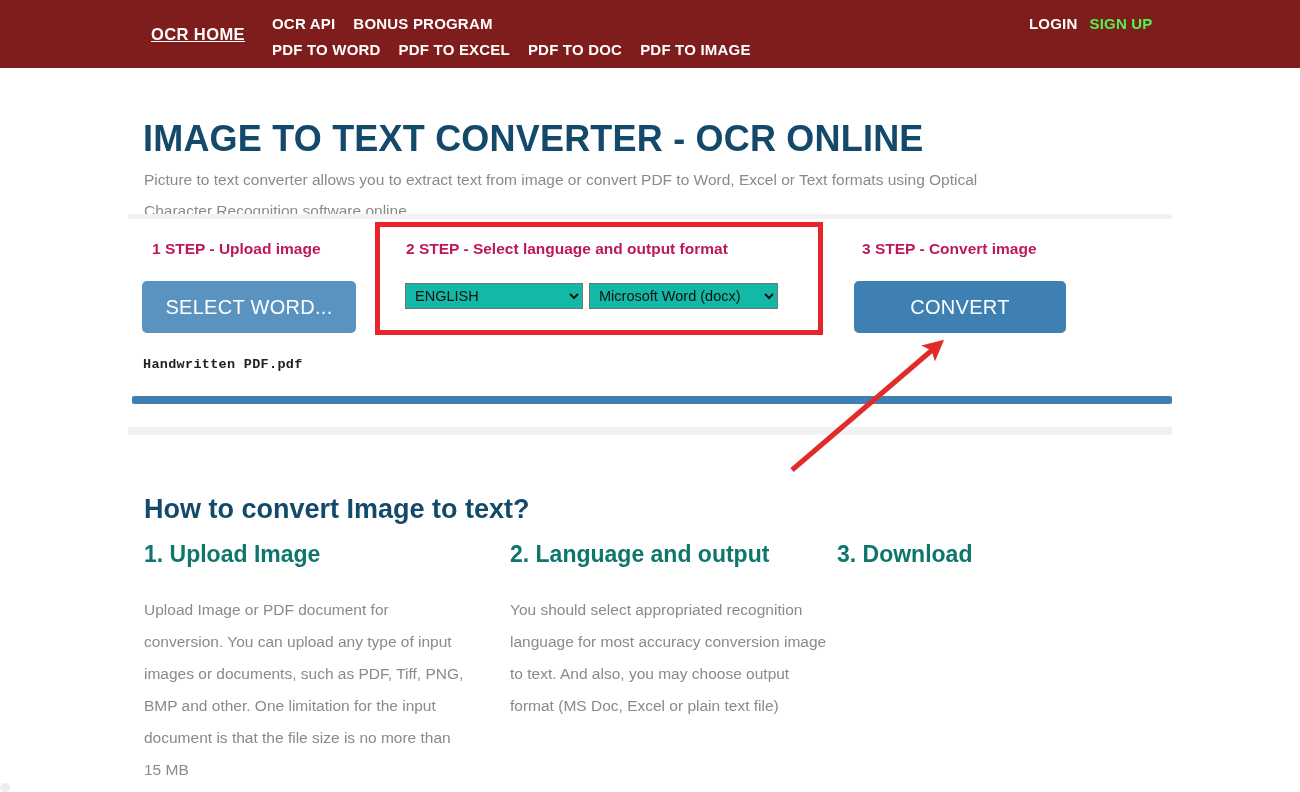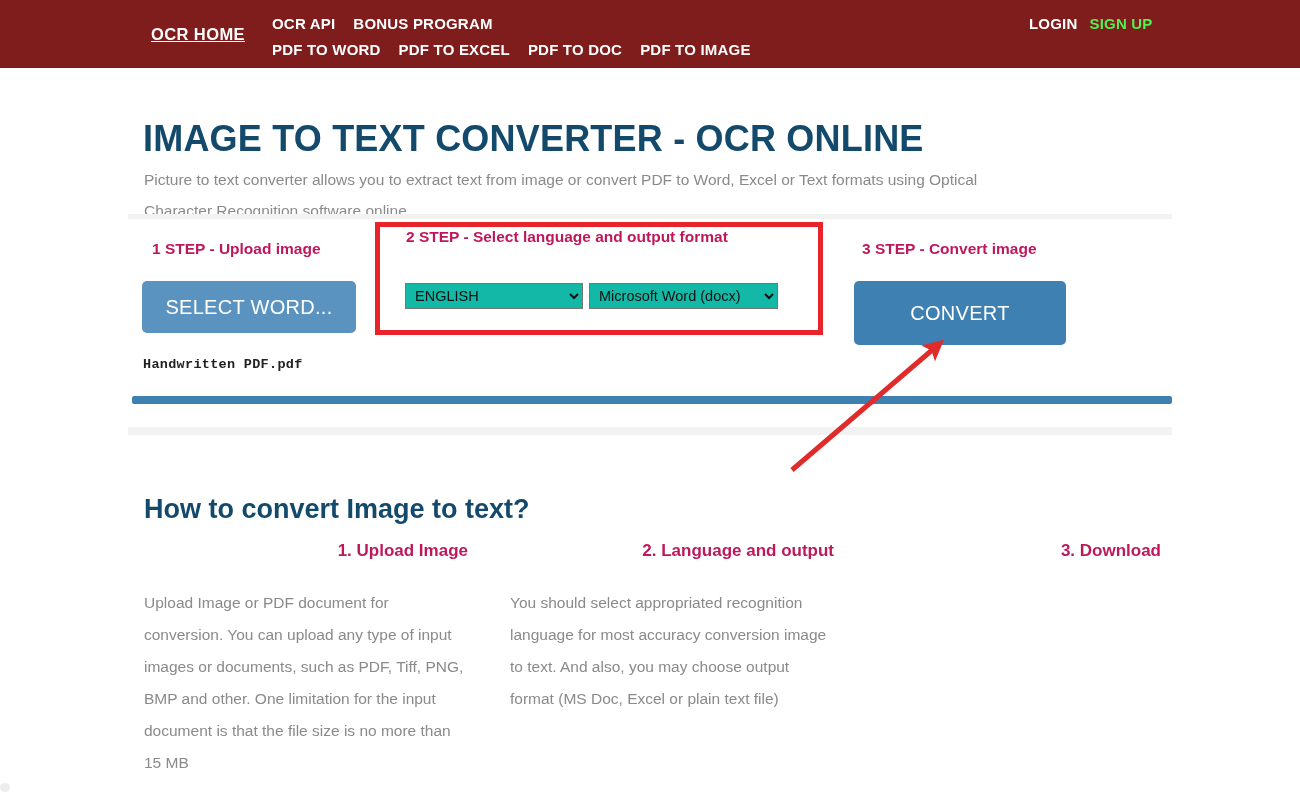--- a/index.html
+++ b/index.html
@@ -124,21 +124,21 @@
 
   
   .step-label {
     position: absolute;
     color: #be185d;
     font-size: 15.5px;
     font-weight: bold;
     white-space: nowrap;
   }
   .step1-label { left: 152px; top: 240px; }
-  .step2-label { left: 406px; top: 228px; }
+  .step2-label { left: 406px; top: 240px; }
   .step3-label { left: 862px; top: 240px; }
 
   .btn-blue {
     position: absolute;
     background: #5a92c0;
     color: #ffffff;
     border: none;
     border-radius: 5px;
     font-family: "Liberation Sans", sans-serif;
     font-size: 20px;
@@ -149,21 +149,21 @@
   .btn-select-file {
     left: 142px;
     top: 281px;
     width: 214px;
     height: 52px;
   }
   .btn-convert {
     left: 854px;
     top: 281px;
     width: 212px;
-    height: 64px;
+    height: 52px;
     background: #3d80b1;
   }
 
   .file-name {
     position: absolute;
     left: 143px;
     top: 357px;
     color: #222222;
     font-family: "Liberation Mono", monospace;
     font-size: 13.5px;
@@ -221,26 +221,25 @@
   }
   .col {
     position: absolute;
     top: 541px;
     width: 324px;
   }
   .col-1 { left: 144px; }
   .col-2 { left: 510px; }
   .col-3 { left: 837px; }
   .col-heading {
-    color: #be185d;
-    font-size: 17px;
+    color: #0f766e;
+    font-size: 23px;
     font-weight: bold;
     margin: 0 0 26px 0;
     white-space: nowrap;
-    text-align: right;
   }
   .col-body {
     color: #8a8a8a;
     font-size: 15.5px;
     line-height: 32px;
   }
   .corner-mark {
     position: absolute;
     left: 0px;
     top: 783px;

